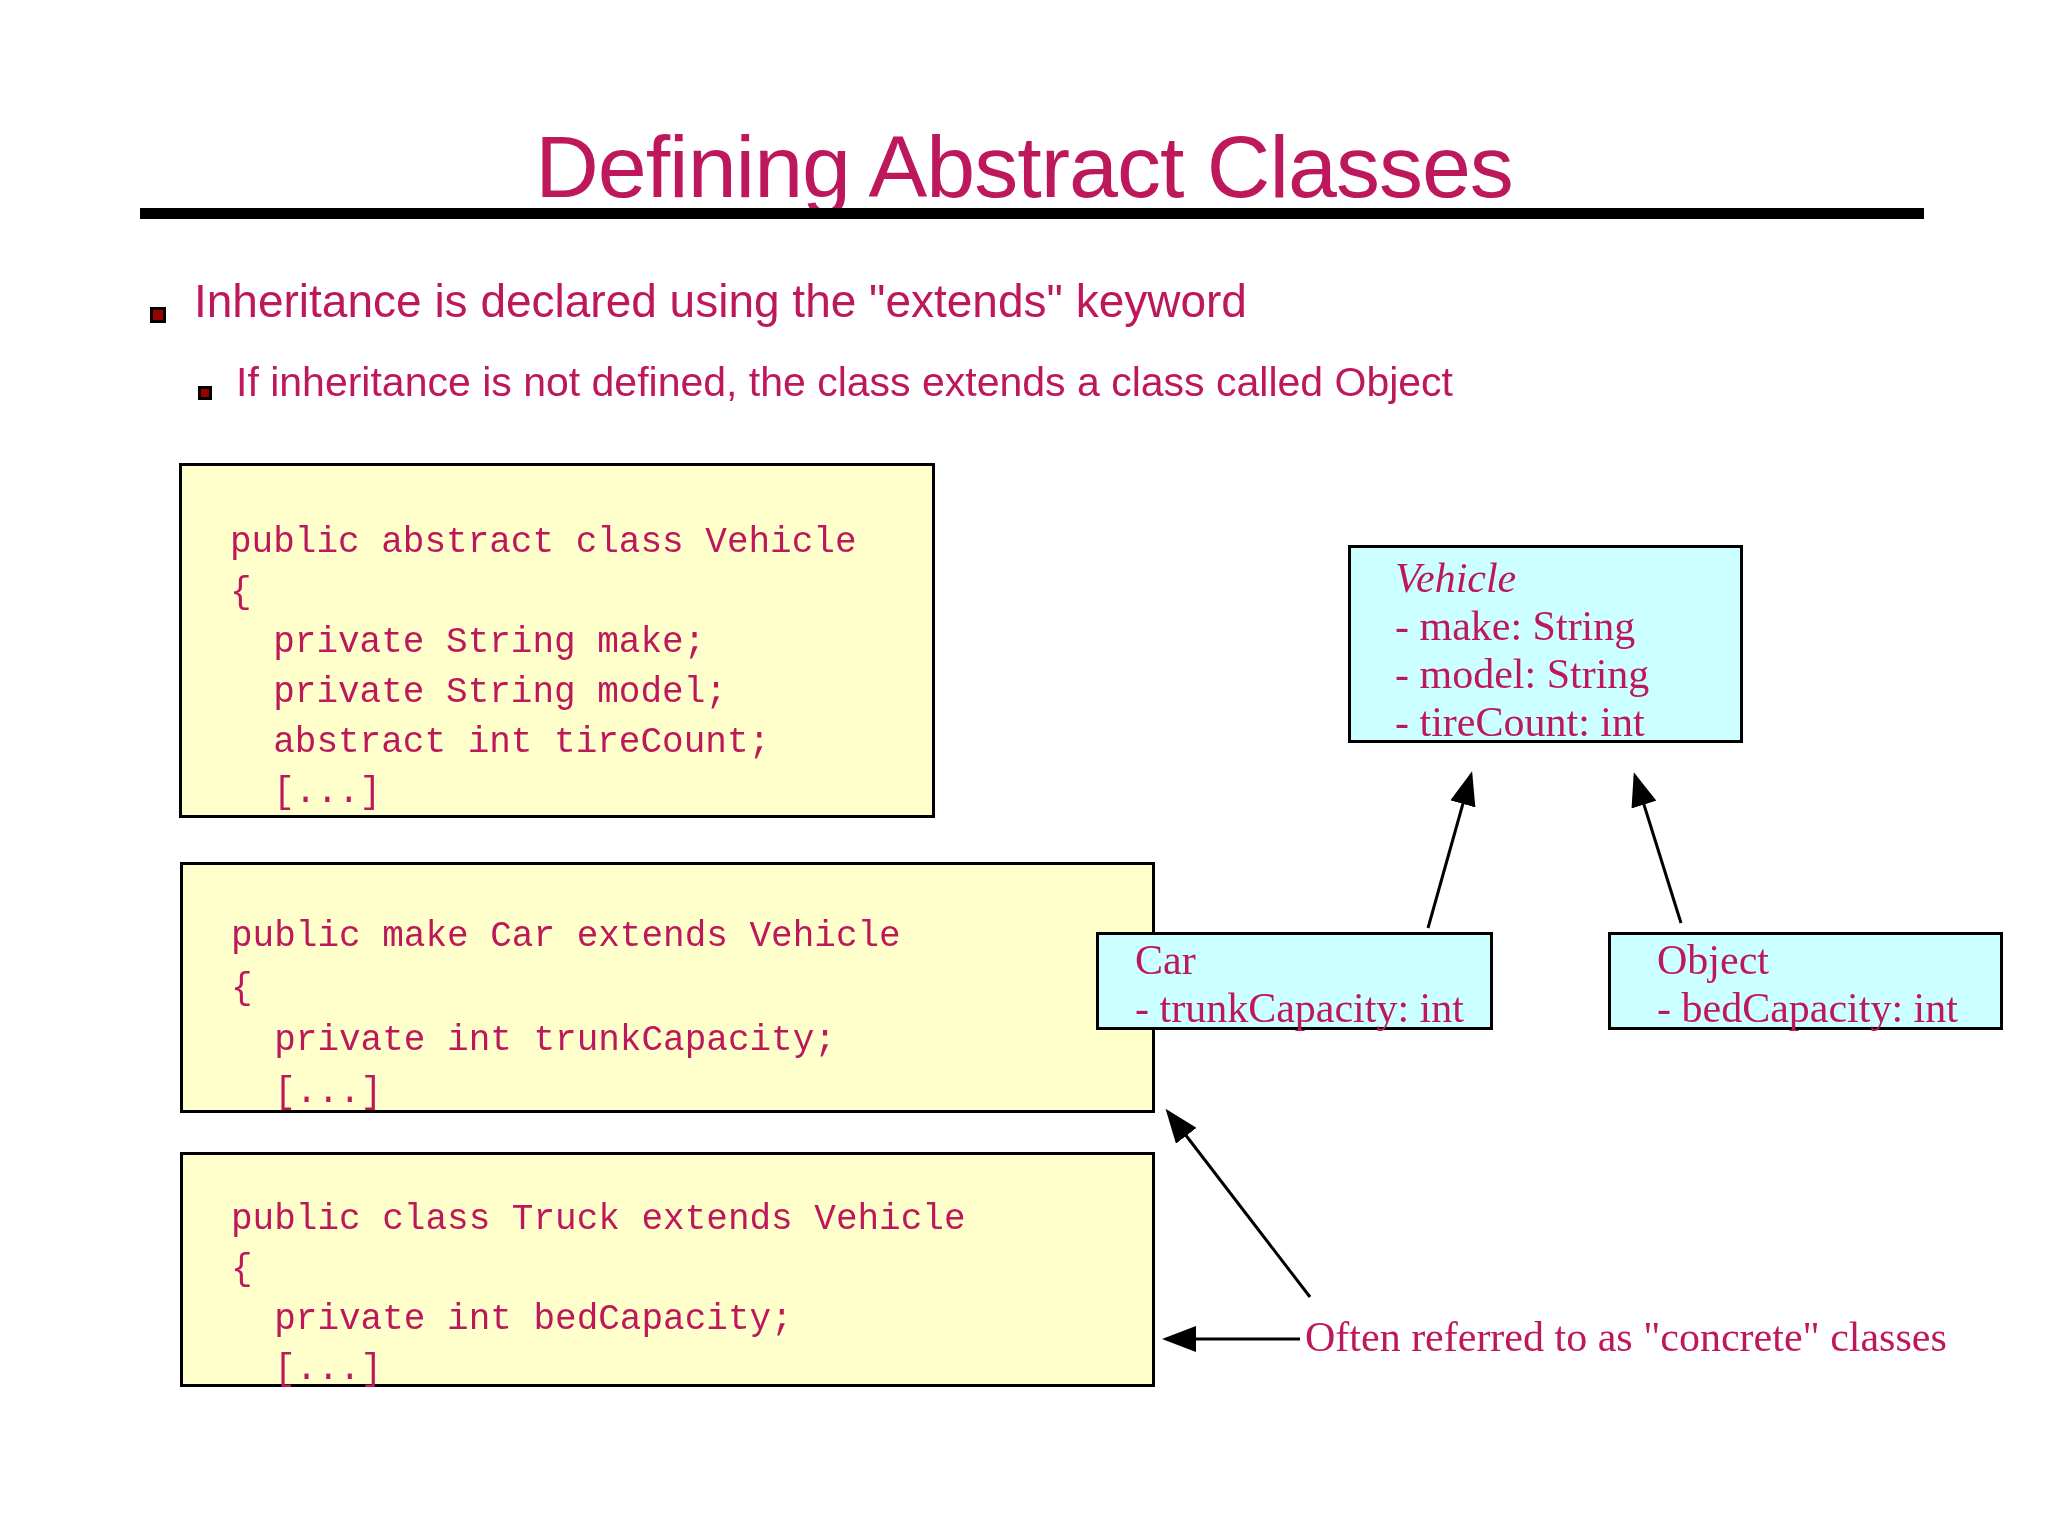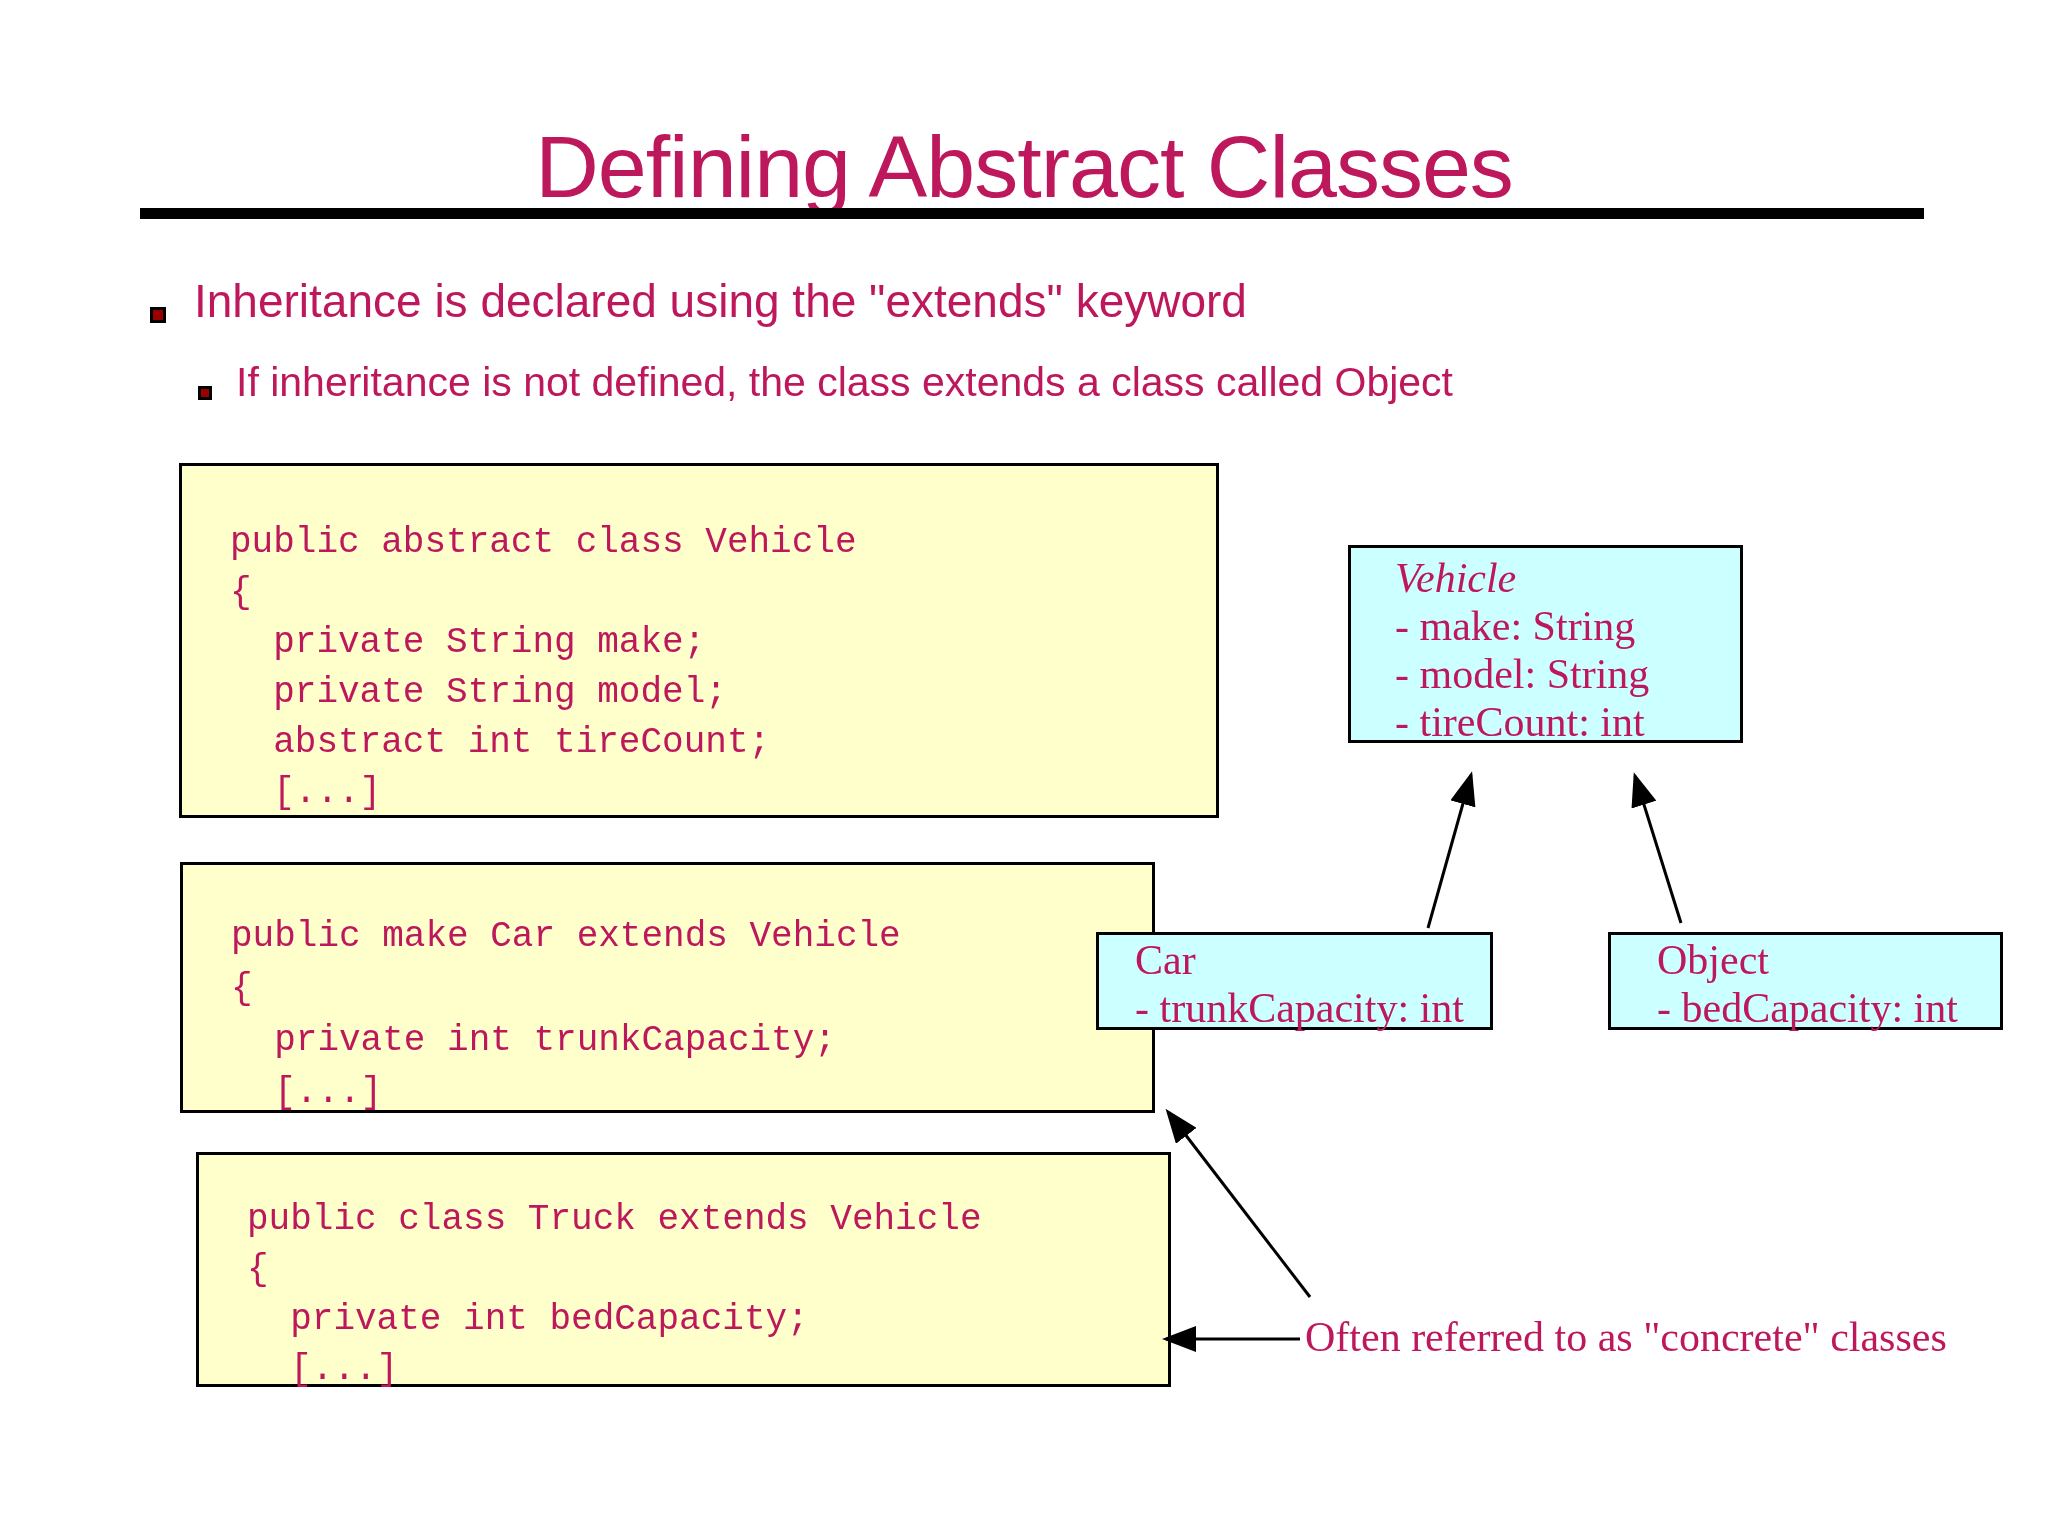--- a/index.html
+++ b/index.html
@@ -55,25 +55,25 @@
   .code-box {
     position: absolute;
     background: #FFFFCC;
     border: 3px solid #000000;
     box-sizing: border-box;
     z-index: 1;
     font-family: "Liberation Mono", "DejaVu Sans Mono", monospace;
     font-size: 36px;
   }
   .code-line { white-space: pre; }
-  .code-box.vehicle-code { left: 179px; top: 463px; width: 1040px; height: 355px; padding: 52px 0 0 48px; }
+  .code-box.vehicle-code { left: 179px; top: 463px; width: 756px; height: 355px; padding: 52px 0 0 48px; }
   .code-box.vehicle-code .code-line { line-height: 50px; }
   .code-box.car-code { left: 180px; top: 862px; width: 975px; height: 251px; padding: 46px 0 0 48px; }
   .code-box.car-code .code-line { line-height: 52px; }
-  .code-box.truck-code { left: 180px; top: 1152px; width: 975px; height: 235px; padding: 40px 0 0 48px; margin-left: 16px; }
+  .code-box.truck-code { left: 180px; top: 1152px; width: 975px; height: 235px; padding: 40px 0 0 48px; }
   .code-box.truck-code .code-line { line-height: 50px; }
 
   .uml-box {
     position: absolute;
     background: #CCFFFF;
     border: 3px solid #000000;
     box-sizing: border-box;
     z-index: 2;
     font-family: "Liberation Serif", serif;
     font-size: 42px;

